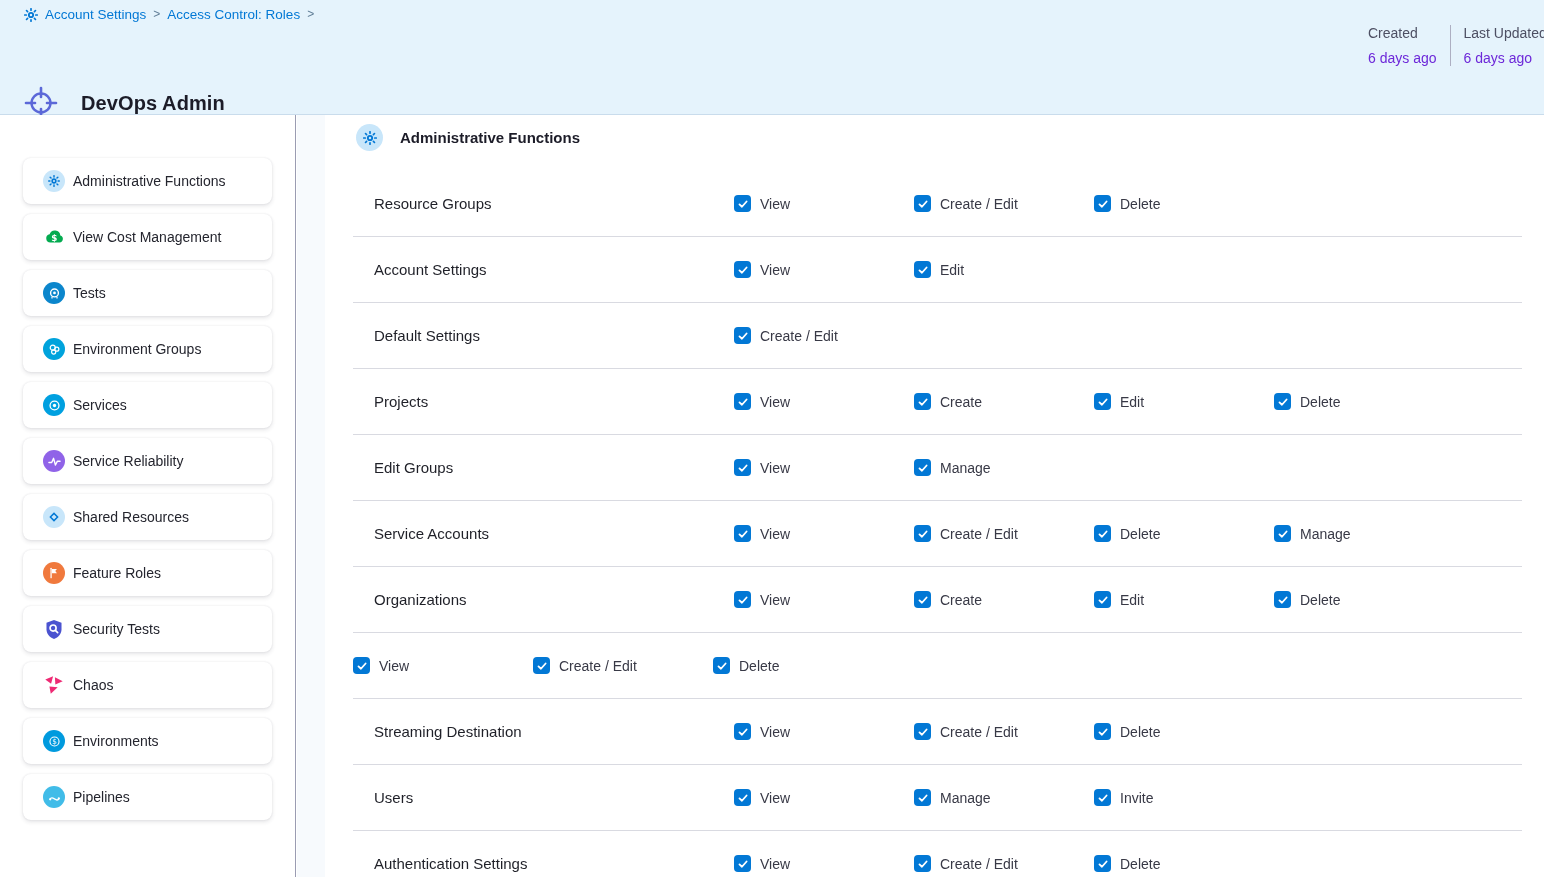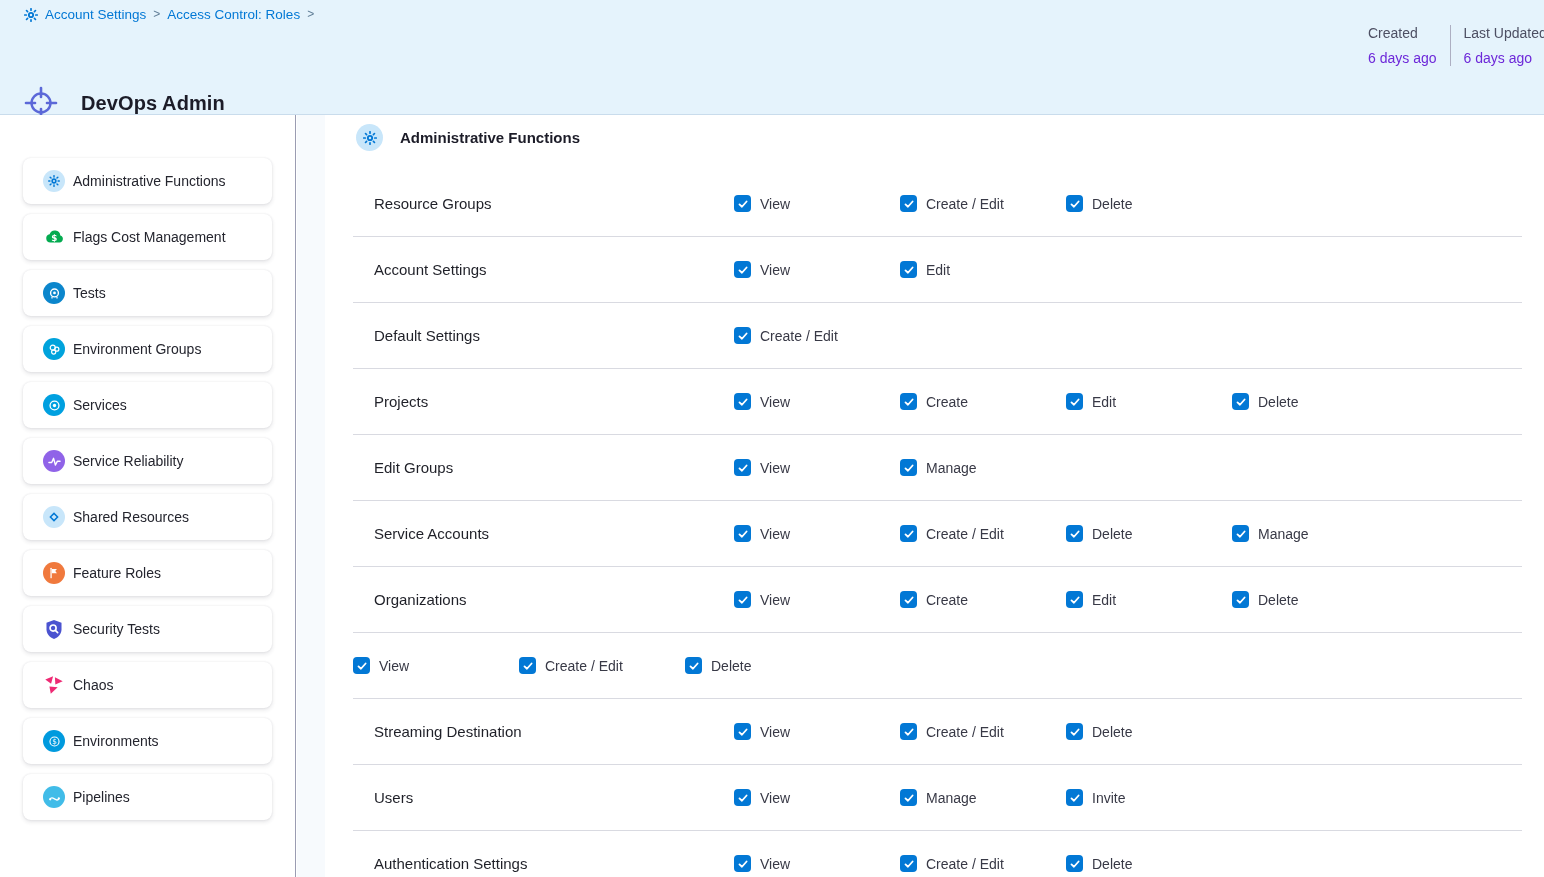--- a/index.html
+++ b/index.html
@@ -31,21 +31,21 @@
   .gutter{position:absolute;left:297px;top:115px;bottom:0;width:28px;background:#f7fafd;}
   
   .main{position:absolute;left:325px;top:115px;right:0;bottom:0;background:#fff;overflow:hidden;}
   .main-heading{position:absolute;left:31px;top:9px;display:flex;align-items:center;gap:17px;}
   .heading-circle{width:27px;height:27px;border-radius:50%;background:#c8e6fa;flex:none;
     display:flex;align-items:center;justify-content:center;}
   .heading-text{font-size:15px;font-weight:700;color:#1c1c28;}
   .rows{position:absolute;left:28px;top:56px;width:1169px;}
   .prow{height:65px;display:flex;align-items:center;border-bottom:1px solid #d9dae1;}
   .prow-label{width:381px;flex:none;padding-left:21px;box-sizing:border-box;font-size:15px;color:#1f2028;}
-  .paction{width:166px;flex:none;display:flex;align-items:center;gap:9px;}
+  .paction{width:180px;flex:none;display:flex;align-items:center;gap:9px;}
   .cbx{width:17px;height:17px;border-radius:4px;background:#0278d5;flex:none;
     display:flex;align-items:center;justify-content:center;cursor:pointer;}
   .paction-label{font-size:14px;color:#383946;cursor:pointer;}
   svg{display:block;}
 </style>
 </head>
 <body>
 
 <div class="header">
   <div class="breadcrumb">
@@ -119,21 +119,21 @@
     <span class="res-label">Administrative Functions</span>
   </div>
 
   <div class="res-card">
     <span class="res-icon" style="background: transparent; color: rgb(255, 255, 255);">
           <svg width="26" height="26" viewBox="0 0 24 24">
             <path fill="#04ab50" d="M18.9 10.3A6 6 0 0 0 7.2 9 4.6 4.6 0 0 0 8 18.1h10a4 4 0 0 0 .9-7.8z"></path>
             <text x="12.2" y="16.2" font-size="9.5" fill="#ffffff" font-weight="bold" text-anchor="middle" font-family="DejaVu Sans, sans-serif">$</text>
           </svg>
         </span>
-    <span class="res-label">Flags Cost Management</span>
+    <span class="res-label">View Cost Management</span>
   </div>
 
   <div class="res-card">
     <span class="res-icon" style="background: rgb(11, 134, 204); color: rgb(255, 255, 255);">
           <svg width="13" height="13" viewBox="0 0 14 14">
             <circle cx="7" cy="6.4" r="4.2" fill="none" stroke="#fff" stroke-width="1.5"></circle>
             <circle cx="7" cy="6.4" r="1.5" fill="#fff"></circle>
             <line x1="4.3" y1="10.6" x2="4.3" y2="12.4" stroke="#fff" stroke-width="1.3"></line>
             <line x1="9.7" y1="10.6" x2="9.7" y2="12.4" stroke="#fff" stroke-width="1.3"></line>
           </svg>

